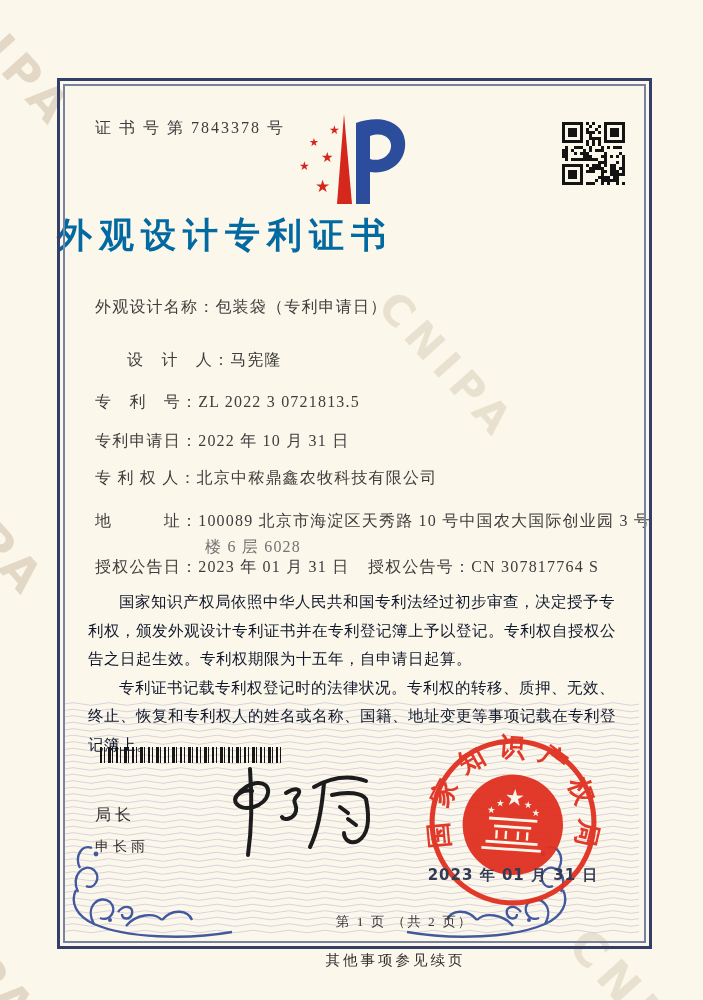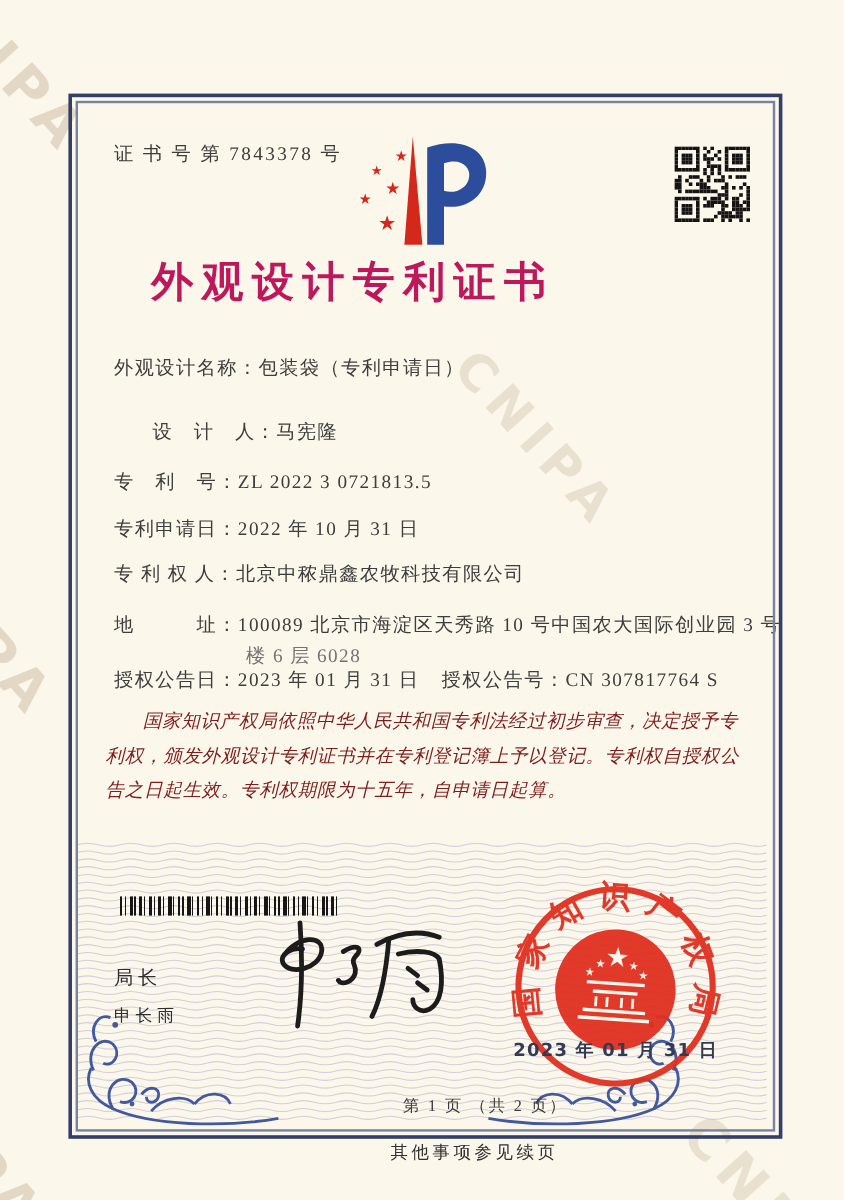--- a/index.html
+++ b/index.html
@@ -10,28 +10,28 @@
       font-weight:bold;font-size:46px;letter-spacing:8px;color:rgba(205,192,168,.55);
       transform:rotate(48deg);transform-origin:left top;z-index:0;user-select:none;}
   
   .frame-outer{position:absolute;left:57px;top:78px;width:589px;height:865px;
       border:3px solid #343f69;z-index:6;pointer-events:none;}
   .frame-inner{position:absolute;inset:3px;border:2px solid #77839f;}
   
   .cert-no{position:absolute;left:95px;top:118px;font-size:16px;letter-spacing:2px;color:#3c3c3c;z-index:3;}
   .logo{position:absolute;left:293px;top:108px;z-index:3;}
   .qr{position:absolute;left:562px;top:122px;z-index:3;}
-  .title{position:absolute;left:57px;top:212px;width:474px;text-align:center;
-      font-size:35px;font-weight:bold;letter-spacing:7px;color:#be185d;z-index:3;}
+  .title{position:absolute;left:57px;top:212px;width:474px;text-align:left;
+      font-size:35px;font-weight:bold;letter-spacing:7px;color:#0369a1;z-index:3;}
   
   .field{position:absolute;left:95px;font-size:16px;color:#3d3d3d;letter-spacing:1.2px;z-index:3;white-space:nowrap;}
   .addr2{position:absolute;left:205px;font-size:16px;color:#737373;letter-spacing:1.2px;z-index:3;}
   
   .bodytext{position:absolute;left:88px;top:588px;width:528px;font-size:15.5px;
-      line-height:28.5px;color:#7f1d1d;z-index:3;font-style:italic;}
+      line-height:28.5px;color:#0f172a;z-index:3;}
   .bodytext p{margin:0;text-indent:2em;letter-spacing:.5px;}
   
   .waves{position:absolute;left:64px;top:700px;width:575px;height:238px;z-index:1;overflow:hidden;}
   .waves svg path{fill:none;stroke:#b4abd2;stroke-width:.9;opacity:.55;}
   .flourish{position:absolute;z-index:2;}
   .flourish svg path{fill:none;stroke:#42599e;stroke-width:2.4;}
   .flourish.right{transform:scaleX(-1);}
   
   .barcode{position:absolute;left:100px;top:747px;width:181px;height:16px;z-index:3;
       background:repeating-linear-gradient(90deg,#161616 0 2px,rgba(0,0,0,0) 2px 4px,
@@ -384,20 +384,21 @@
 <div class="field" style="top:392px;"><span>专　利　号：</span><span>ZL 2022 3 0721813.5</span></div>
 <div class="field" style="top:431px;"><span>专利申请日：</span><span>2022 年 10 月 31 日</span></div>
 <div class="field" style="top:468px;"><span>专 利 权 人：</span><span>北京中秾鼎鑫农牧科技有限公司</span></div>
 <div class="field" style="top:511px;"><span>地　　　址：</span><span>100089 北京市海淀区天秀路 10 号中国农大国际创业园 3 号</span></div>
 <div class="addr2" style="top:537px;">楼 6 层 6028</div>
 <div class="field" style="top:557px;"><span>授权公告日：</span><span>2023 年 01 月 31 日</span></div>
 <div class="field" style="left:368px;top:557px;"><span>授权公告号：</span><span>CN 307817764 S</span></div>
 
 <div class="bodytext">
   <p>国家知识产权局依照中华人民共和国专利法经过初步审查，决定授予专利权，颁发外观设计专利证书并在专利登记簿上予以登记。专利权自授权公告之日起生效。专利权期限为十五年，自申请日起算。</p>
+  <p>专利证书记载专利权登记时的法律状况。专利权的转移、质押、无效、终止、恢复和专利权人的姓名或名称、国籍、地址变更等事项记载在专利登记簿上。</p>
 </div>
 
 <div class="barcode"></div>
 
 <div class="director-title">局长</div>
 <div class="director-name">申长雨</div>
 
 <div class="signature">
   <svg width="180" height="100" viewBox="0 0 180 100" xmlns="http://www.w3.org/2000/svg">
     <path d="M38 34 C50 16 72 16 70 30 C68 44 44 50 38 40 C34 32 46 26 54 28"></path>

